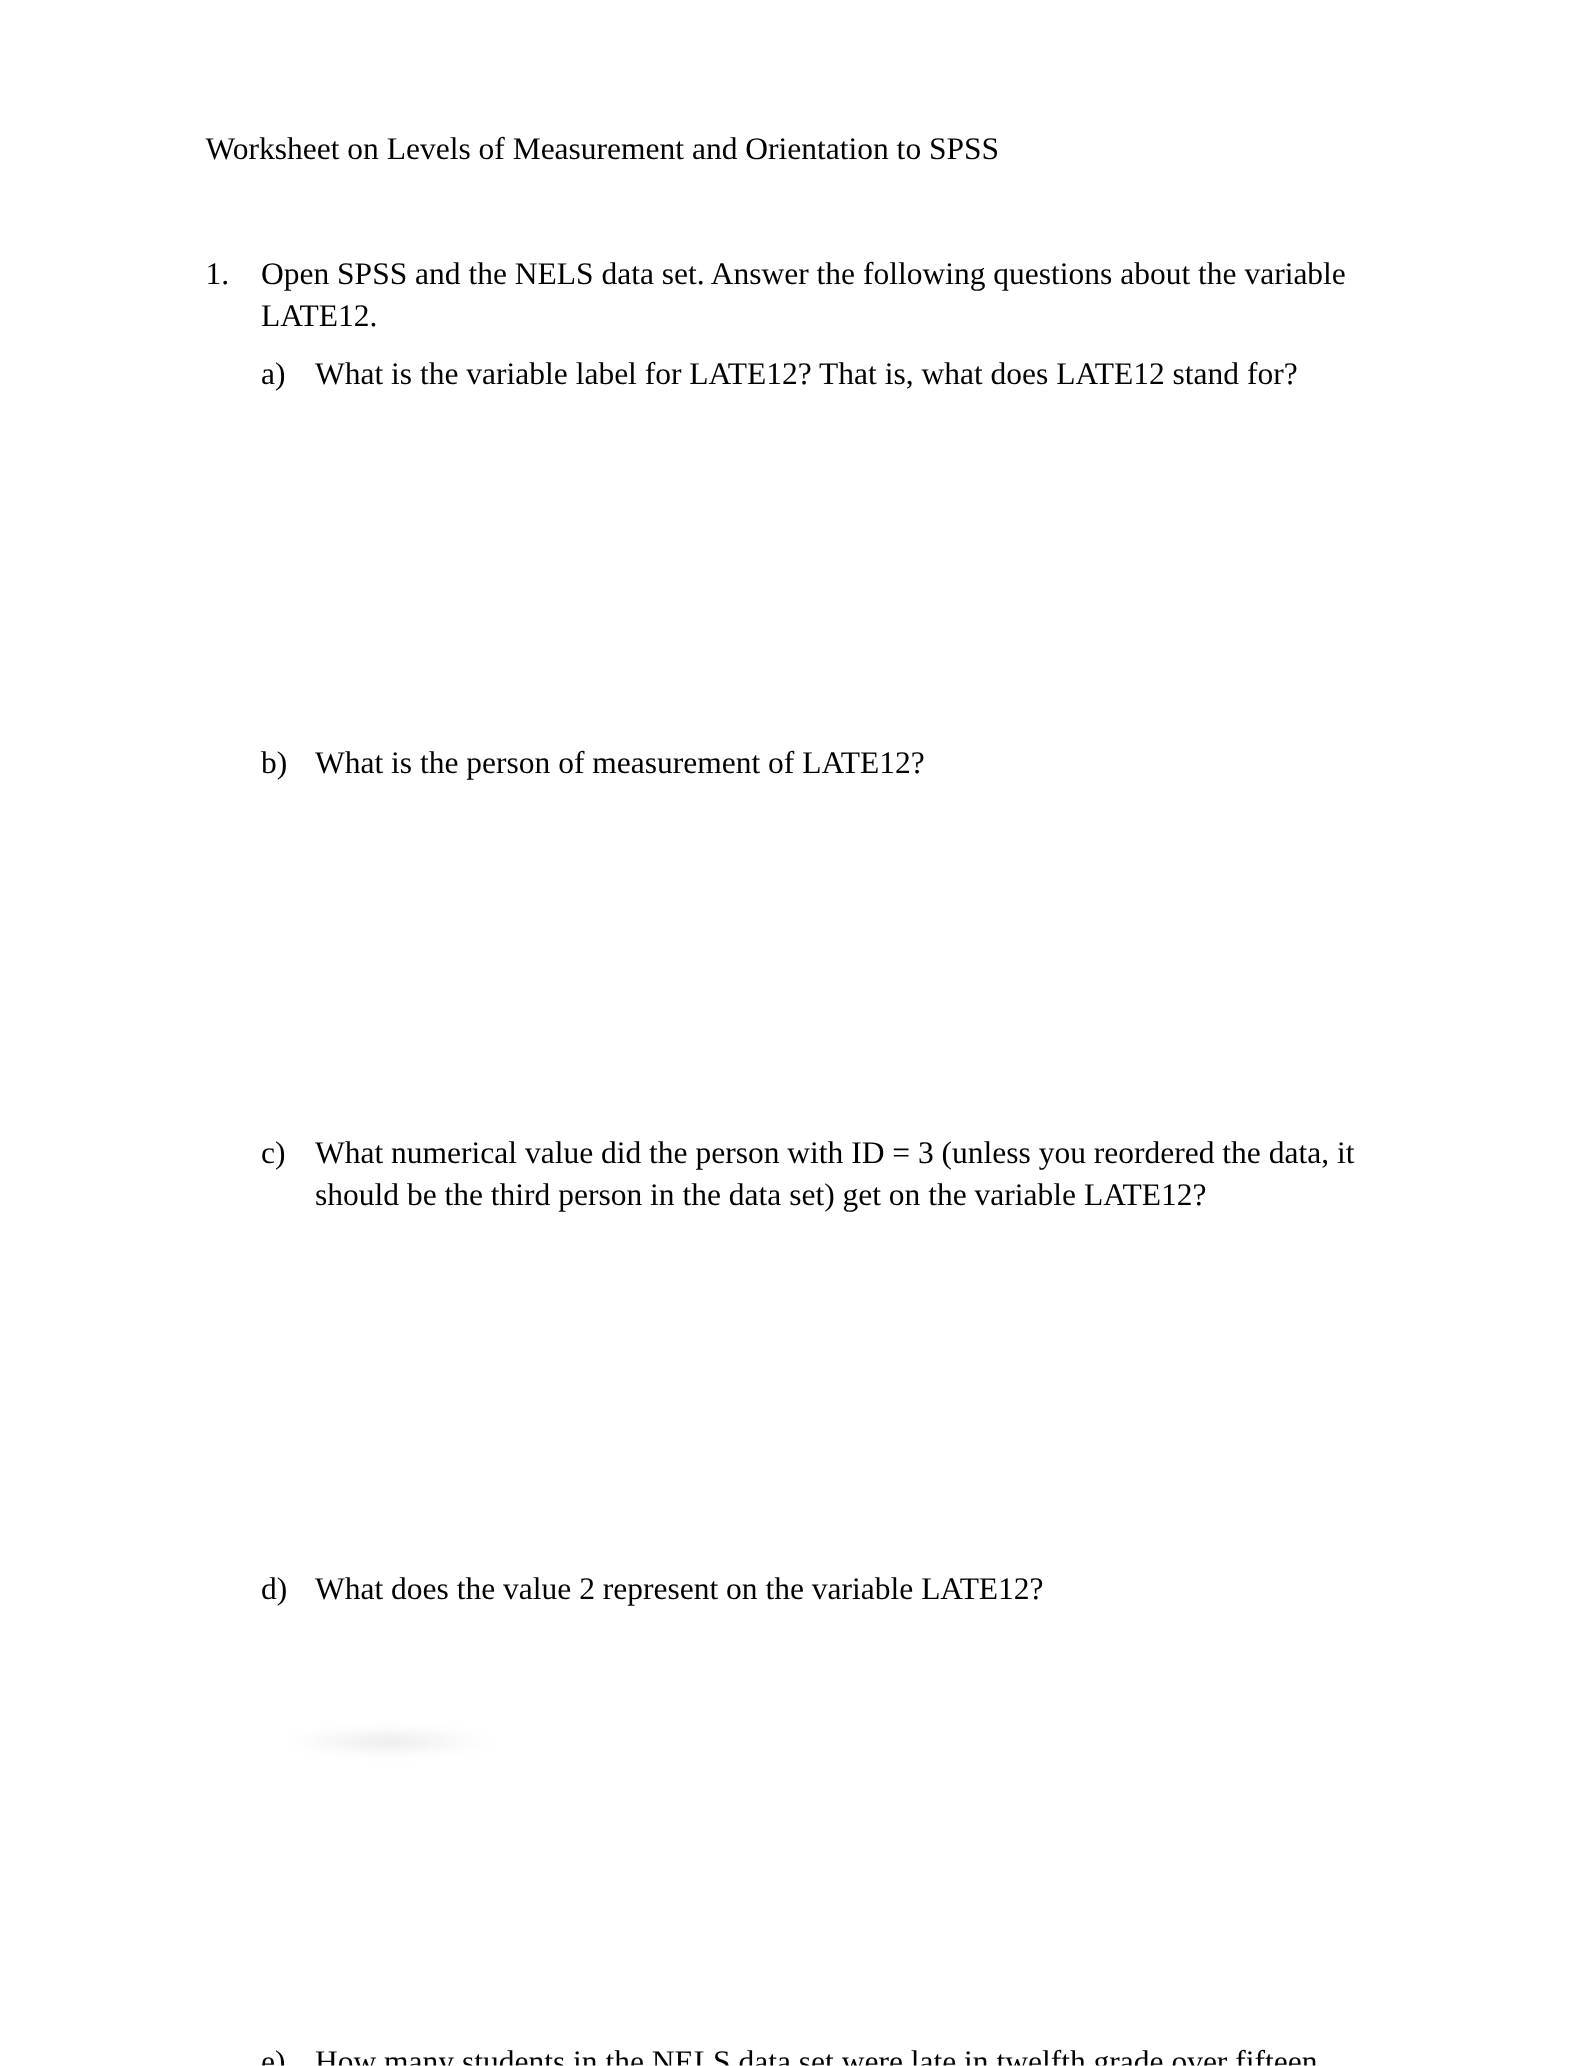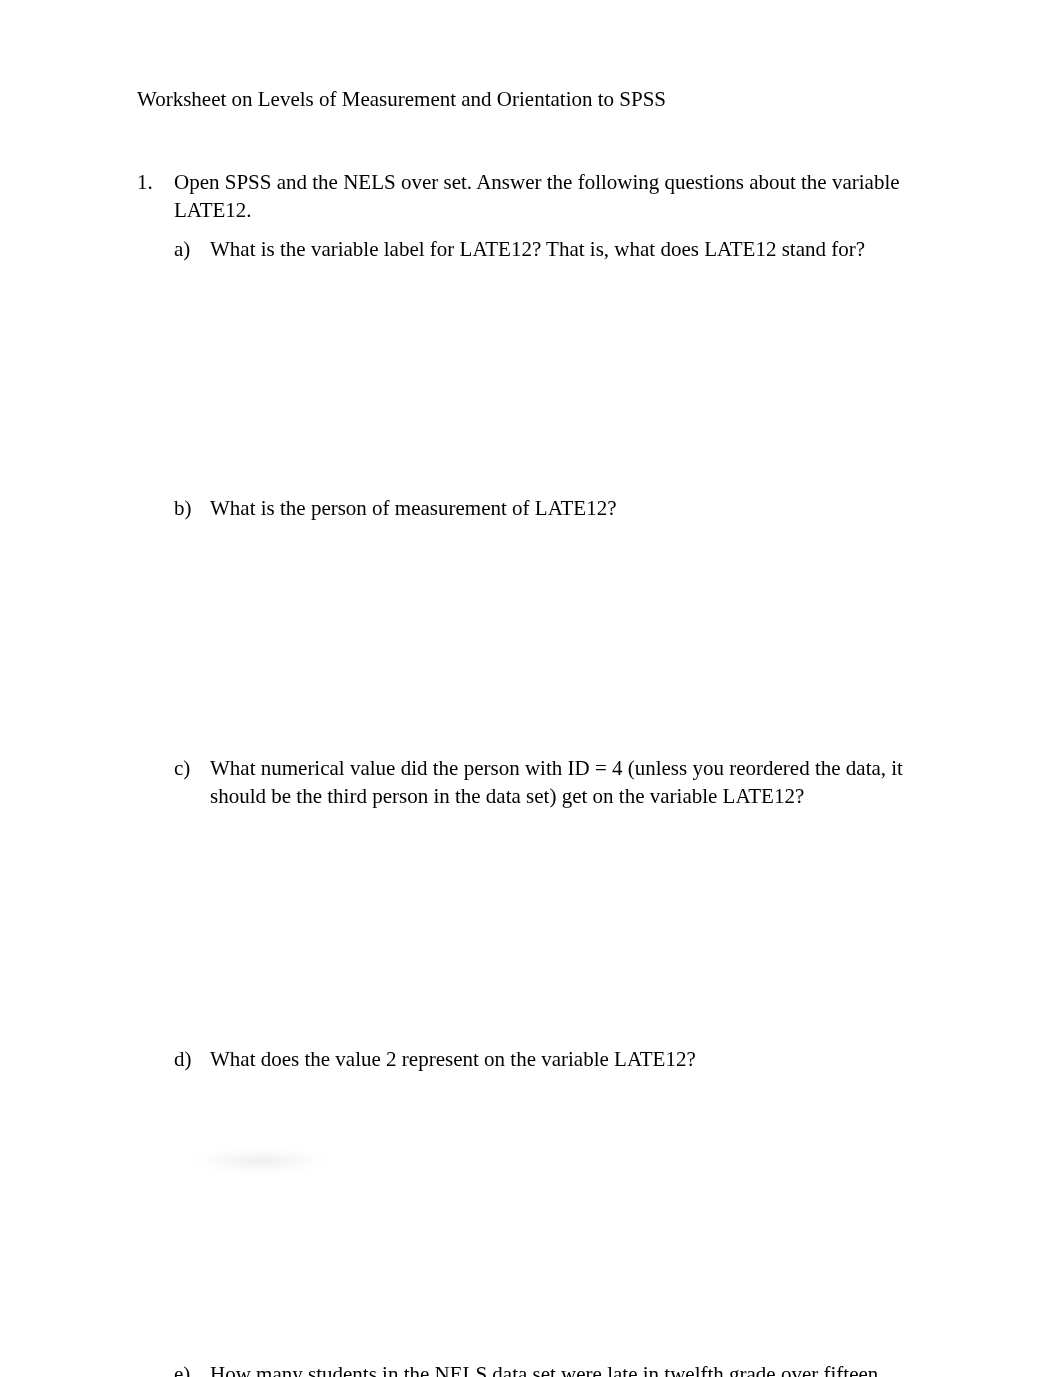--- a/index.html
+++ b/index.html
@@ -69,40 +69,40 @@
   </style>
 </head>
 <body>
 
 <div class="page">
 
   <div class="title">Worksheet on Levels of Measurement and Orientation to SPSS</div>
 
   <div class="q1-row">
     <div class="q1-num">1.</div>
-    <div class="q1-text">Open SPSS and the NELS over set.  Answer the following questions about the variable LATE12.</div>
+    <div class="q1-text">Open SPSS and the NELS data set.  Answer the following questions about the variable LATE12.</div>
   </div>
 
   <div class="sub-row">
     <div class="sub-letter">a)</div>
     <div class="sub-text">What is the variable label for LATE12?  That is, what does LATE12 stand for?</div>
   </div>
 
   <div class="gap-a-b"></div>
 
   <div class="sub-row">
     <div class="sub-letter">b)</div>
     <div class="sub-text">What is the person of measurement of LATE12?</div>
   </div>
 
   <div class="gap-b-c"></div>
 
   <div class="sub-row">
     <div class="sub-letter">c)</div>
-    <div class="sub-text">What numerical value did the person with ID = 4 (unless you reordered the data, it should be the third person in the data set) get on the variable LATE12?</div>
+    <div class="sub-text">What numerical value did the person with ID = 3 (unless you reordered the data, it should be the third person in the data set) get on the variable LATE12?</div>
   </div>
 
   <div class="gap-c-d"></div>
 
   <div class="sub-row">
     <div class="sub-letter">d)</div>
     <div class="sub-text">What does the value 2 represent on the variable LATE12?</div>
   </div>
 
   <div class="gap-d-e"></div>

